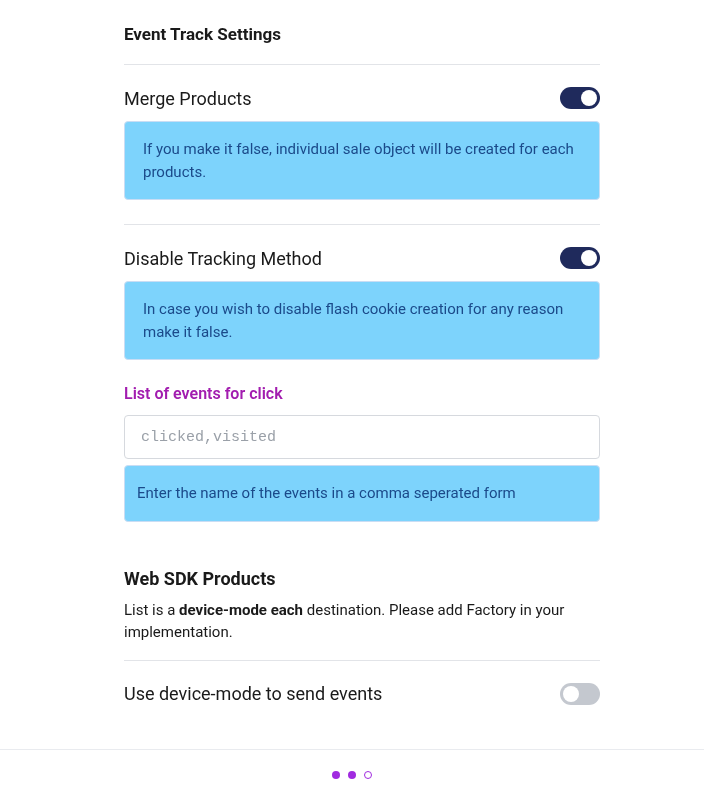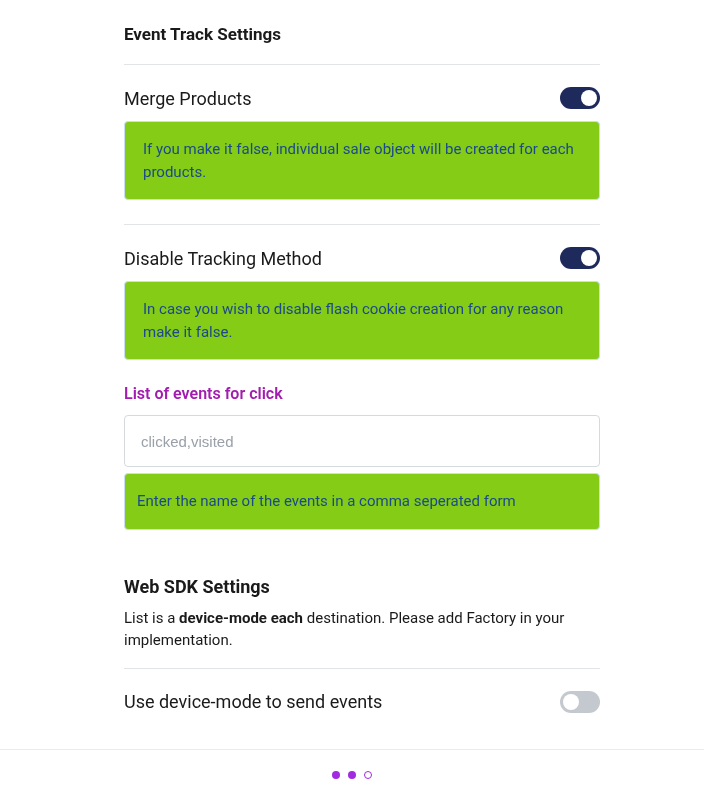--- a/index.html
+++ b/index.html
@@ -62,21 +62,21 @@
       position: absolute;
       top: 3px;
     }
     .toggle.on .toggle-knob {
       right: 3px;
     }
     .toggle.off .toggle-knob {
       left: 3px;
     }
     .info-box {
-      background: #84cc16;
+      background: #7dd3fc;
       border: 1px solid #c9ddf4;
       border-radius: 4px;
       padding: 16px 18px;
       font-size: 15px;
       color: #1b4a8a;
       line-height: 1.5;
       margin-bottom: 24px;
     }
     .info-box.tight {
       margin-top: 6px;
@@ -85,27 +85,28 @@
     }
     .field-label {
       font-size: 16px;
       font-weight: 600;
       color: #a21caf;
       margin-top: 24px;
       margin-bottom: 12px;
     }
     .text-input {
       width: 100%;
-      height: 52px;
+      height: 44px;
       border: 1px solid #d6d9de;
       border-radius: 4px;
       padding: 0 16px;
       font-size: 15px;
       color: #1a1a1a;
       outline: none;
+      font-family: Liberation Mono, monospace;
     }
     .text-input::placeholder {
       color: #9aa0a8;
     }
     .web-sdk-section {
       margin-top: 46px;
     }
     .web-sdk-title {
       font-size: 18px;
       font-weight: 700;
@@ -170,21 +171,21 @@
       <div class="toggle-knob"></div>
     </div>
   </div>
   <div class="info-box" style="margin-bottom:12px;">In case you wish to disable flash cookie creation for any reason make it false.</div>
 
   <div class="field-label">List of events for click</div>
   <input type="text" class="text-input" placeholder="clicked,visited" style="">
   <div class="info-box tight">Enter the name of the events in a comma seperated form</div>
 
   <div class="web-sdk-section">
-    <h2 class="web-sdk-title">Web SDK Settings</h2>
+    <h2 class="web-sdk-title">Web SDK Products</h2>
     <p class="web-sdk-desc">
       <span>List is a </span><span class="bold">device-mode each</span><span> destination. Please add Factory in your implementation.</span>
     </p>
     <hr class="divider">
     <div class="setting-row">
       <span class="setting-label">Use device-mode to send events</span>
       <div class="toggle off">
         <div class="toggle-knob"></div>
       </div>
     </div>

